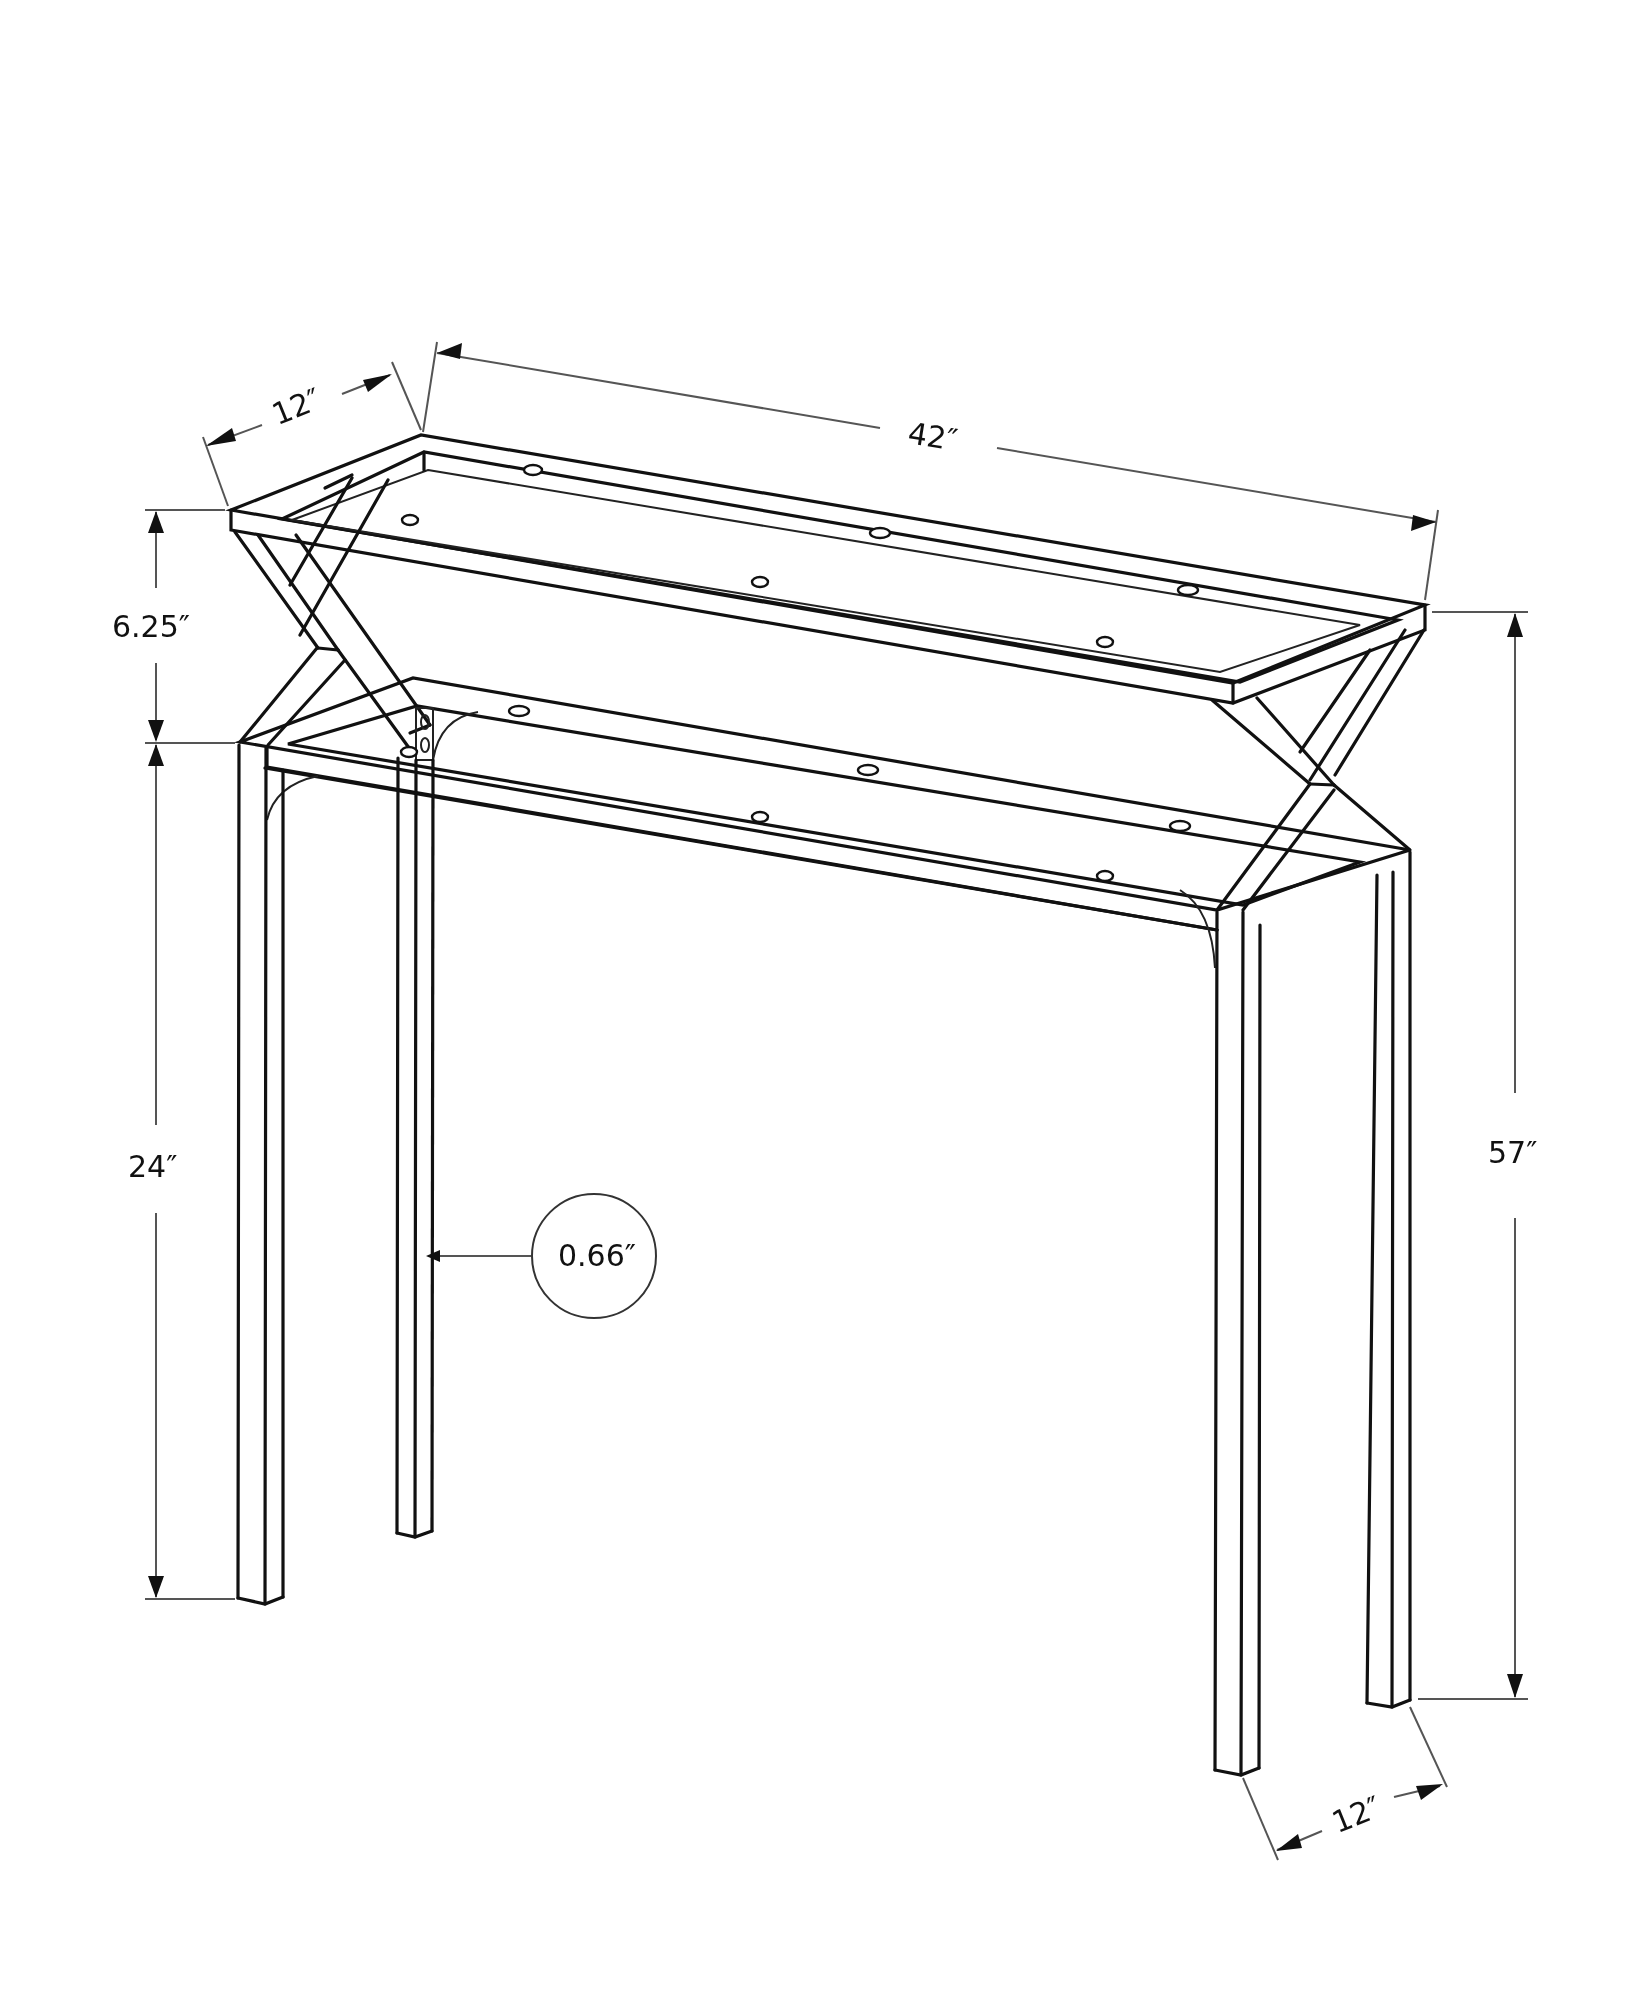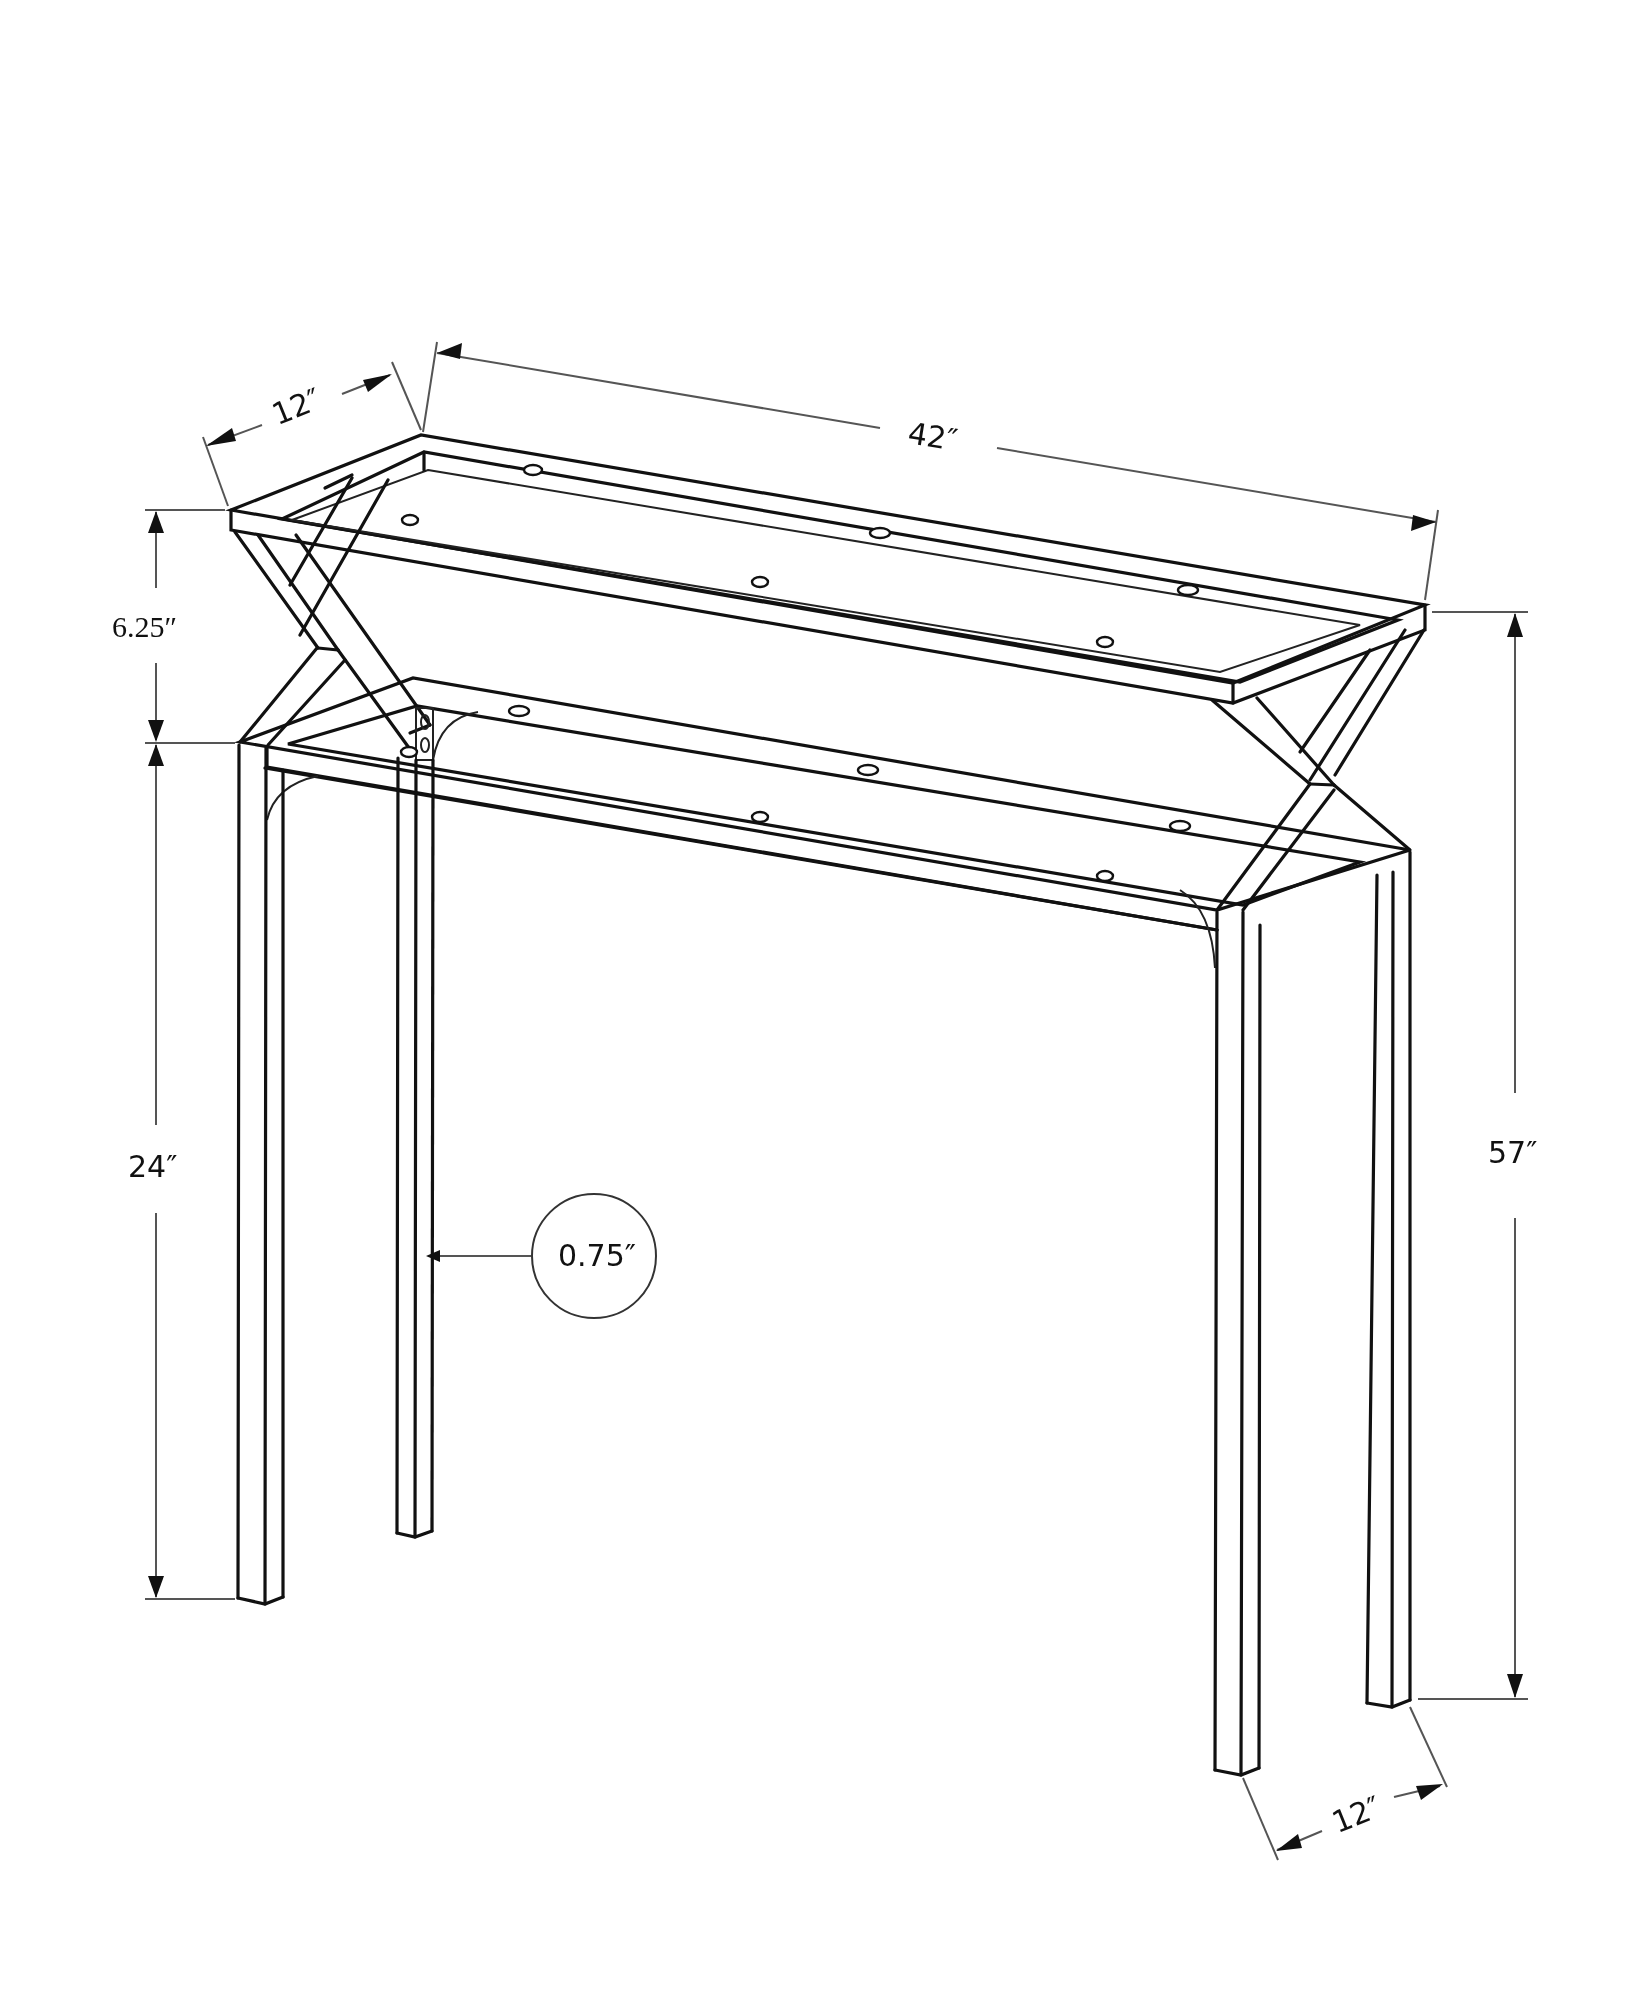--- a/index.html
+++ b/index.html
@@ -173,19 +173,19 @@
     <line class="dim" x1="1410" y1="1707" x2="1447" y2="1787"></line>
     <line class="dim" x1="1277" y1="1850" x2="1322" y2="1831"></line>
     <line class="dim" x1="1394" y1="1797" x2="1440" y2="1786"></line>
     <polygon class="arrow" points="1276,1851 1298,1834 1302,1848"></polygon>
     <polygon class="arrow" points="1443,1784 1421,1800 1416,1786"></polygon>
   </g>
 </svg>
 
 <div class="label" style="left:272px; top:392px; transform: rotate(-22deg);">12″</div>
 <div class="label" style="left:908px; top:422px; transform: rotate(9deg);">42″</div>
-<div class="label" style="left:112px; top:612px;font-family:Liberation Serif, serif;">6.25″</div>
+<div class="label" style="left:112px; top:612px;">6.25″</div>
 <div class="label" style="left:128px; top:1152px;text-align:right;">24″</div>
 <div class="label" style="left:1488px; top:1138px;">57″</div>
 <div class="callout-circle" style="left:531px; top:1193px; width:126px; height:126px;"></div>
-<div class="label" style="left:558px; top:1241px;">0.75″</div>
+<div class="label" style="left:558px; top:1241px;">0.66″</div>
 <div class="label" style="left:1332px; top:1800px; transform: rotate(-22deg);">12″</div>
 </div>
 
 </body></html>

